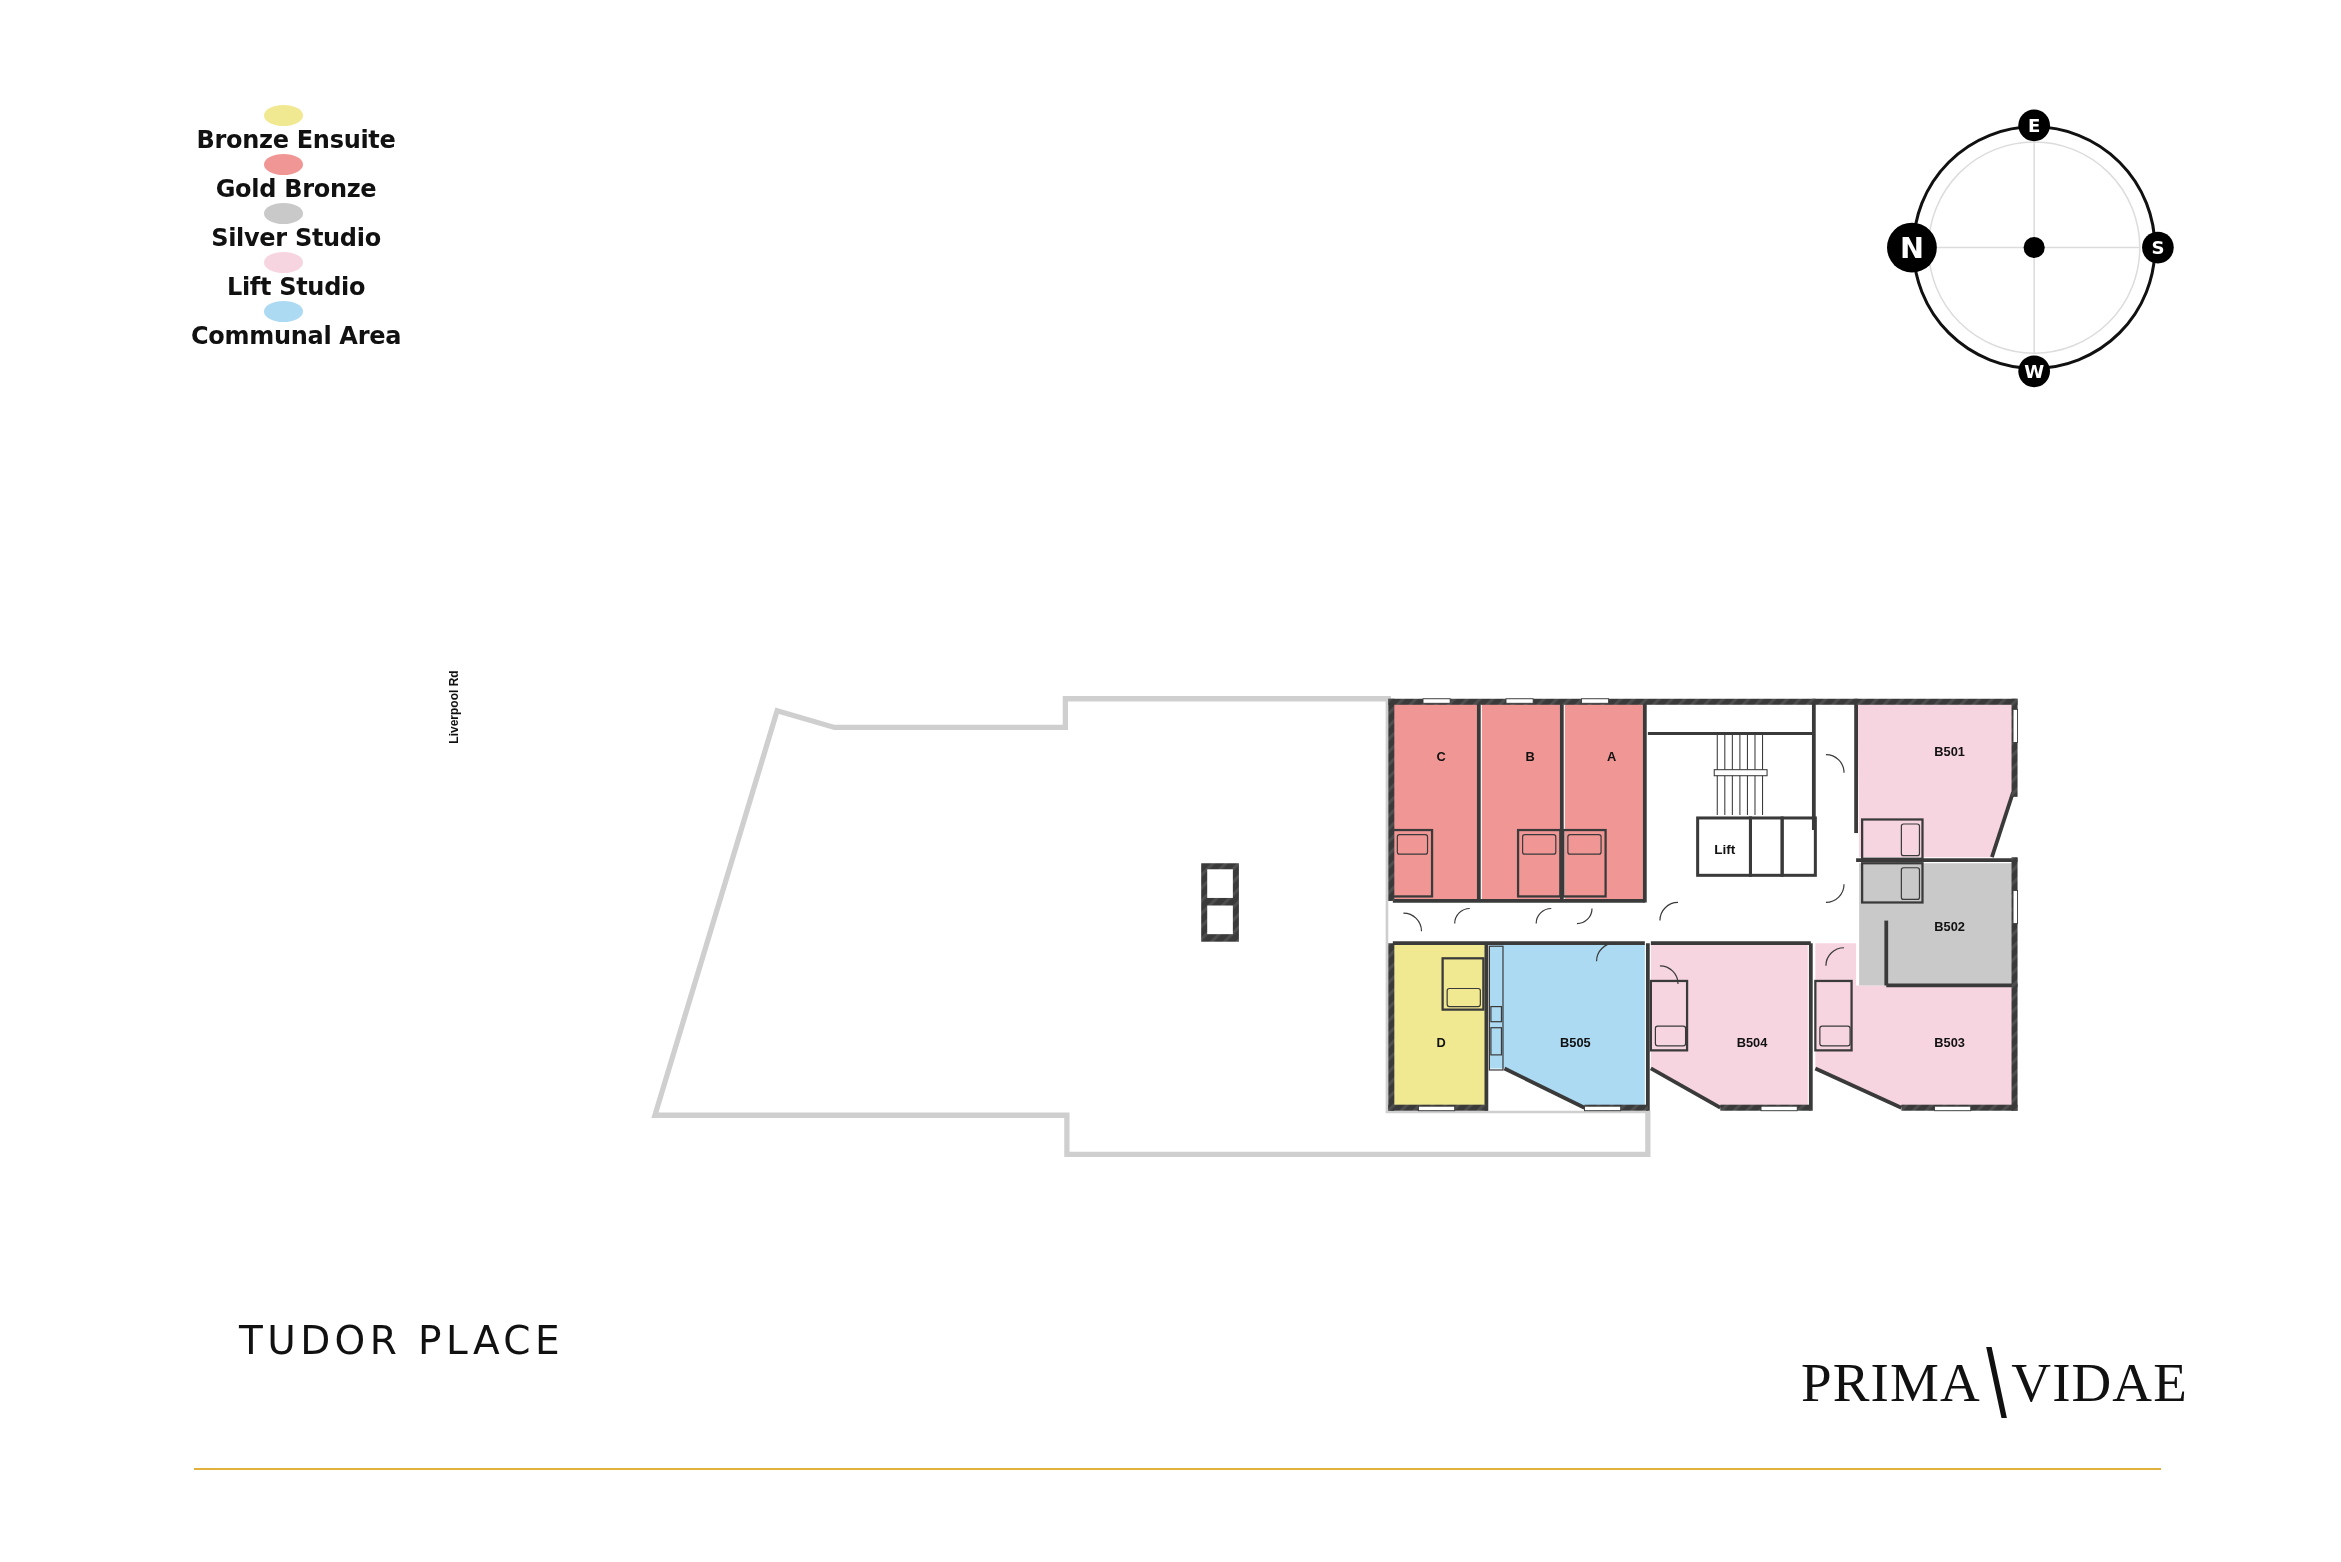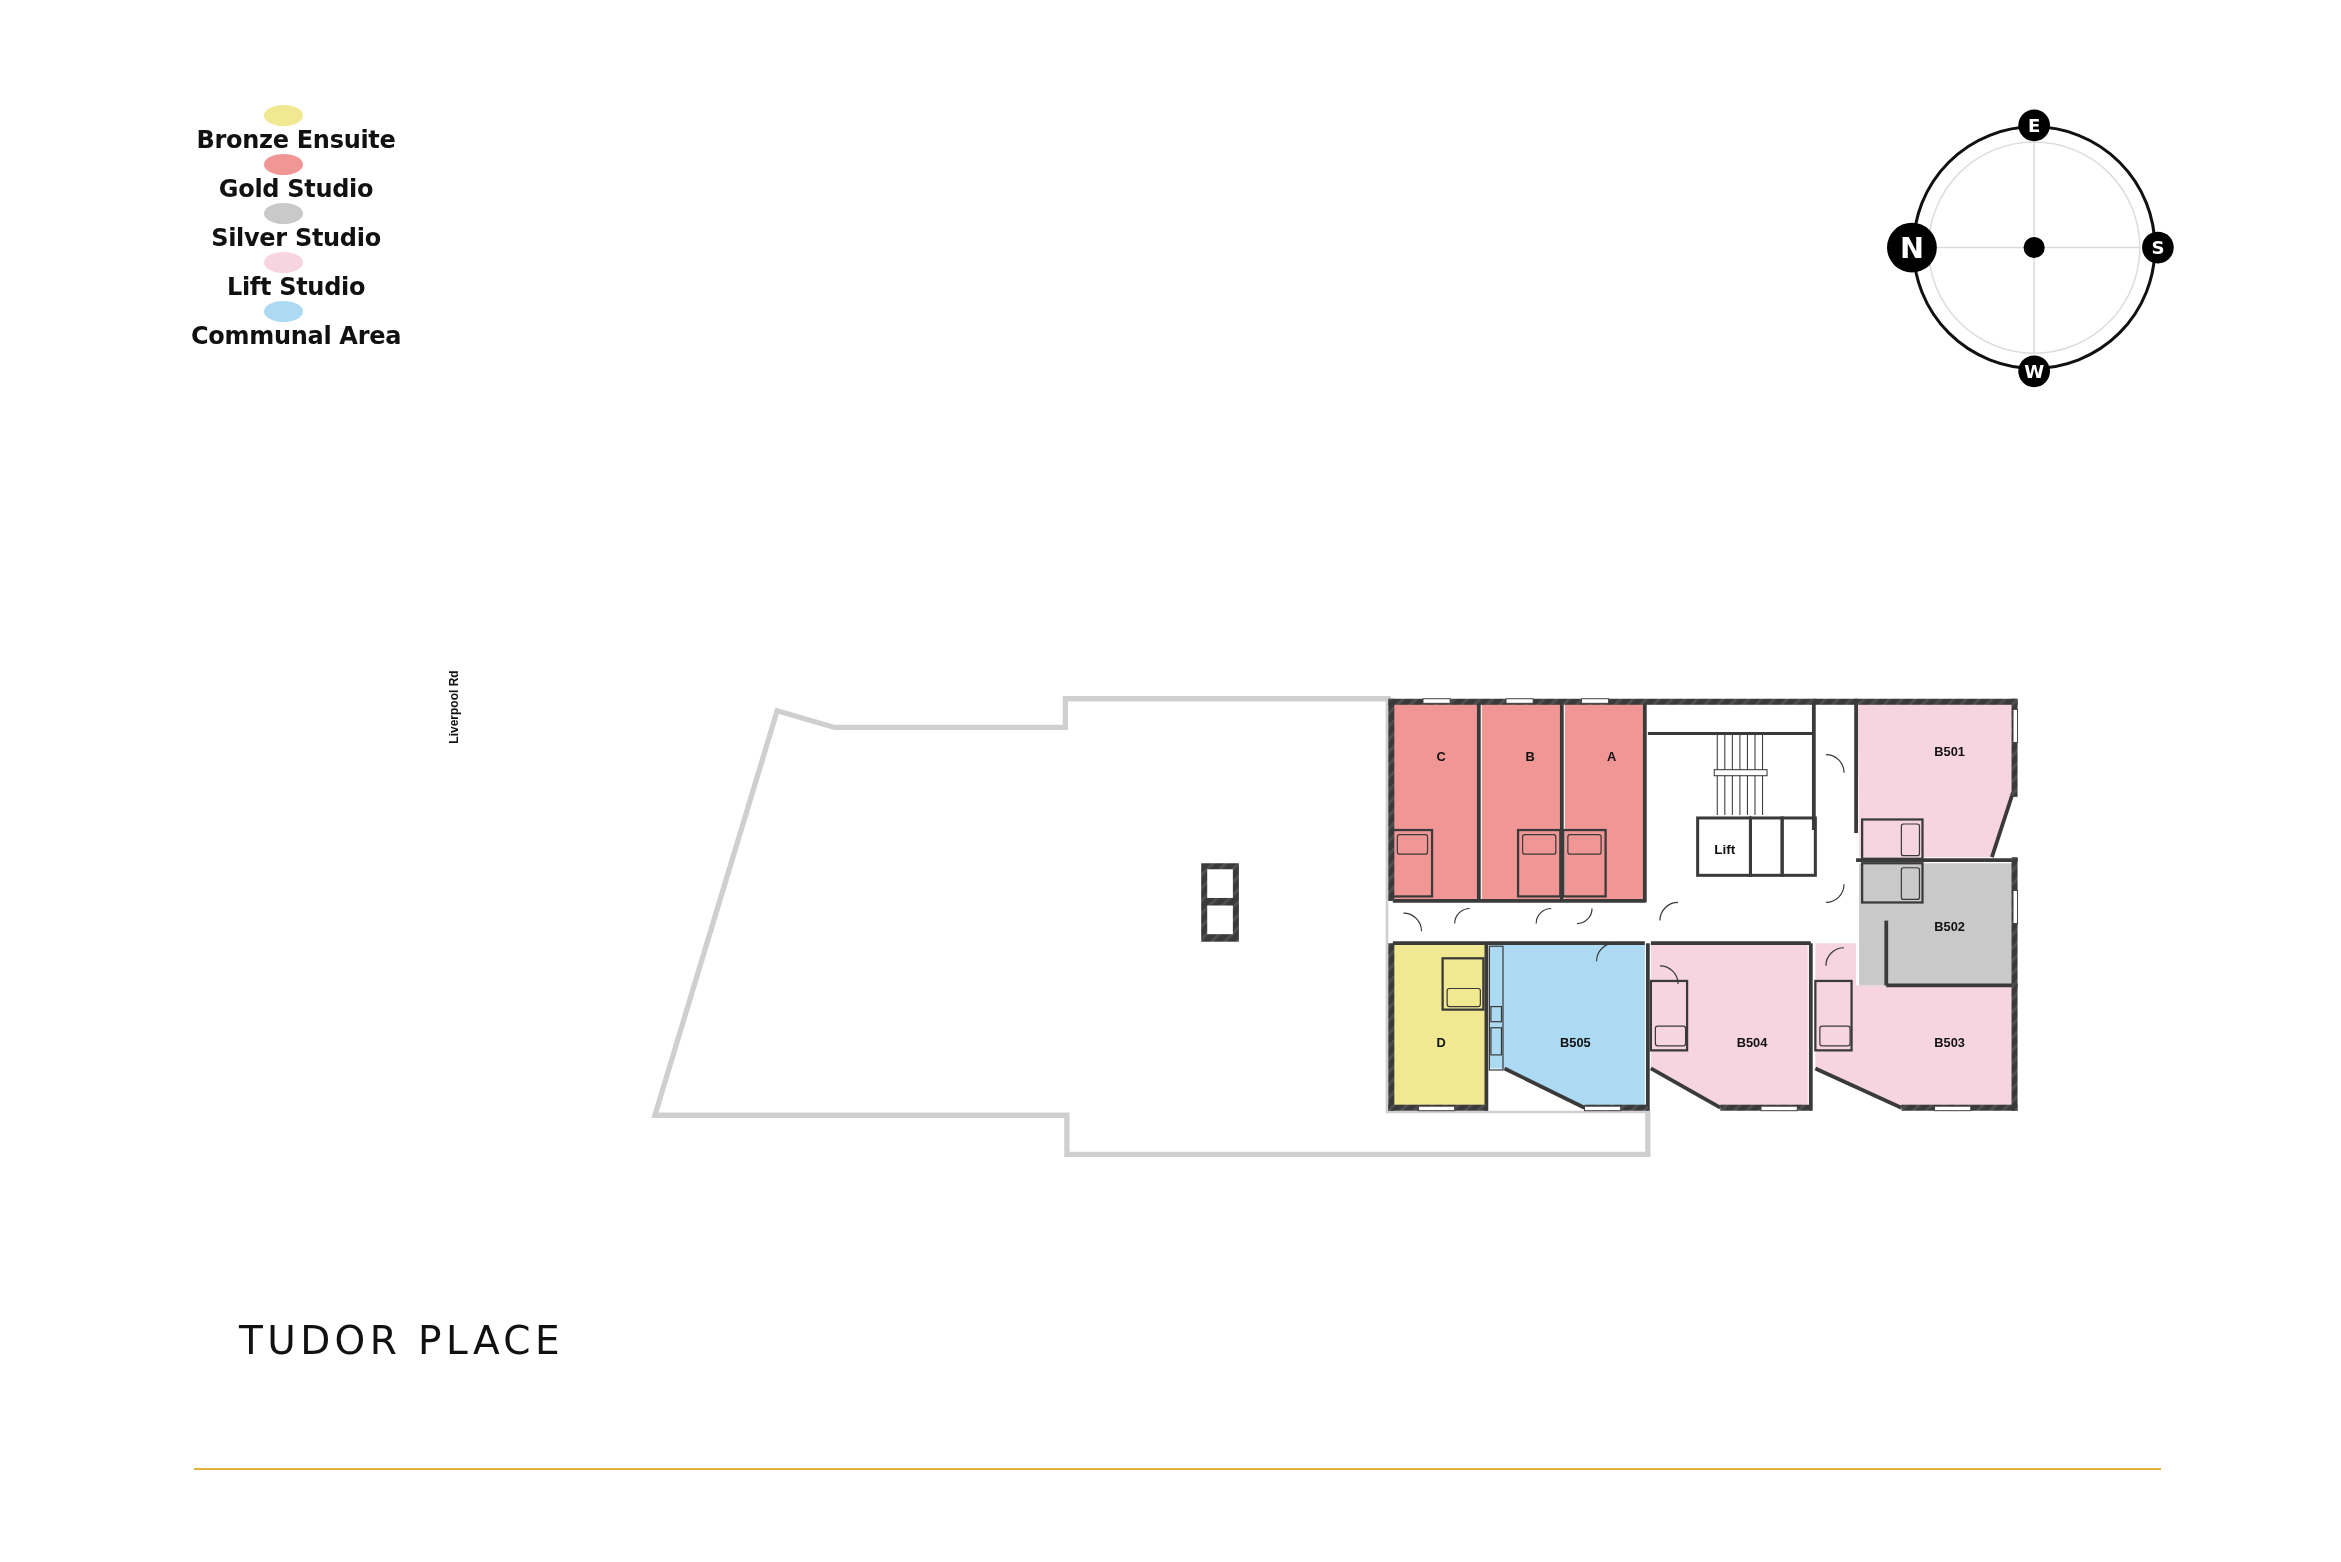--- a/index.html
+++ b/index.html
@@ -23,21 +23,21 @@
 
 <div id="stage">
 
   <div class="legend">
     <div class="legend-item">
       <div class="legend-dot" style="background:#f1e992"></div>
       <span class="legend-label">Bronze Ensuite</span>
     </div>
     <div class="legend-item">
       <div class="legend-dot" style="background:#f09796"></div>
-      <span class="legend-label">Gold Studio</span>
+      <span class="legend-label">Gold Bronze</span>
     </div>
     <div class="legend-item">
       <div class="legend-dot" style="background:#c9c9c9"></div>
       <span class="legend-label">Silver Studio</span>
     </div>
     <div class="legend-item">
       <div class="legend-dot" style="background:#f7d5e0"></div>
       <span class="legend-label">Lift Studio</span>
     </div>
     <div class="legend-item">
@@ -226,16 +226,23 @@
         <text x="1292" y="617">B502</text>
         <text x="1292" y="501">B501</text>
       </g>
     </g>
   </svg>
 
   <div class="title-block">
     <div class="title-1">TUDOR PLACE</div>
   </div>
 
+  <div class="logo">
+    <span>PRIMA</span>
+    <svg class="slash" width="24" height="71" viewBox="0 0 44 130" style="width:24px;margin:0 3.3px 0 3.3px">
+      <polygon points="4,0 14,0 42,130 32,130" fill="#111"></polygon>
+    </svg>
+    <span>VIDAE</span>
+  </div>
 
   <div class="rule"></div>
 </div>
 
 
 </body></html>

